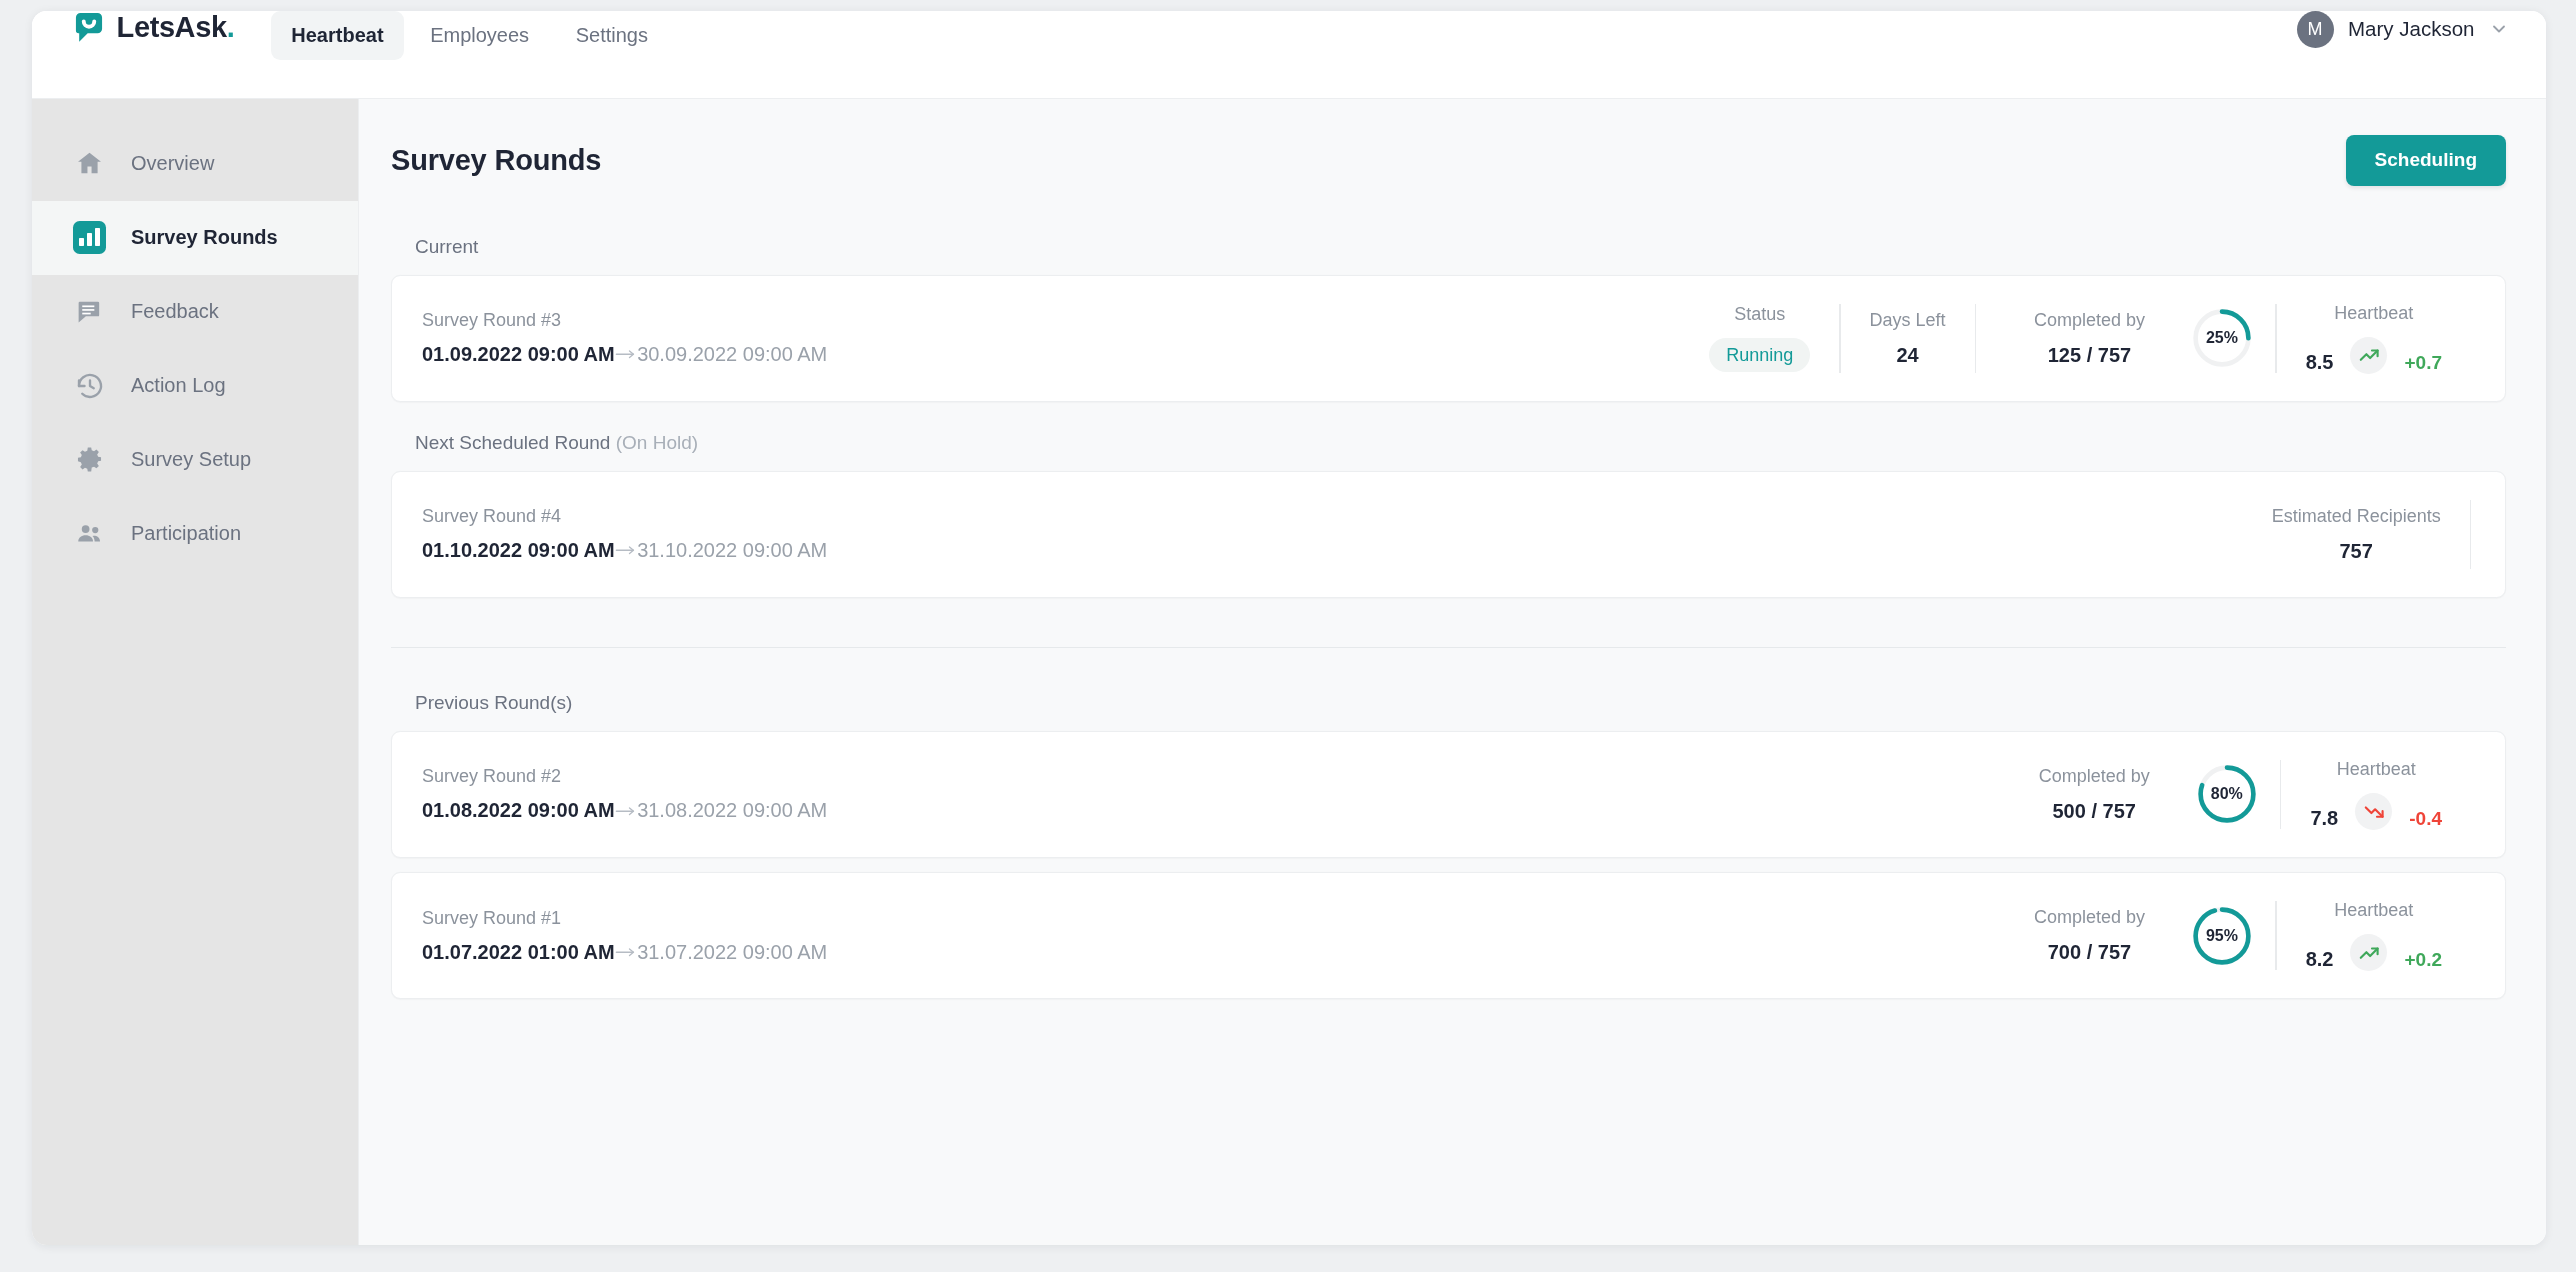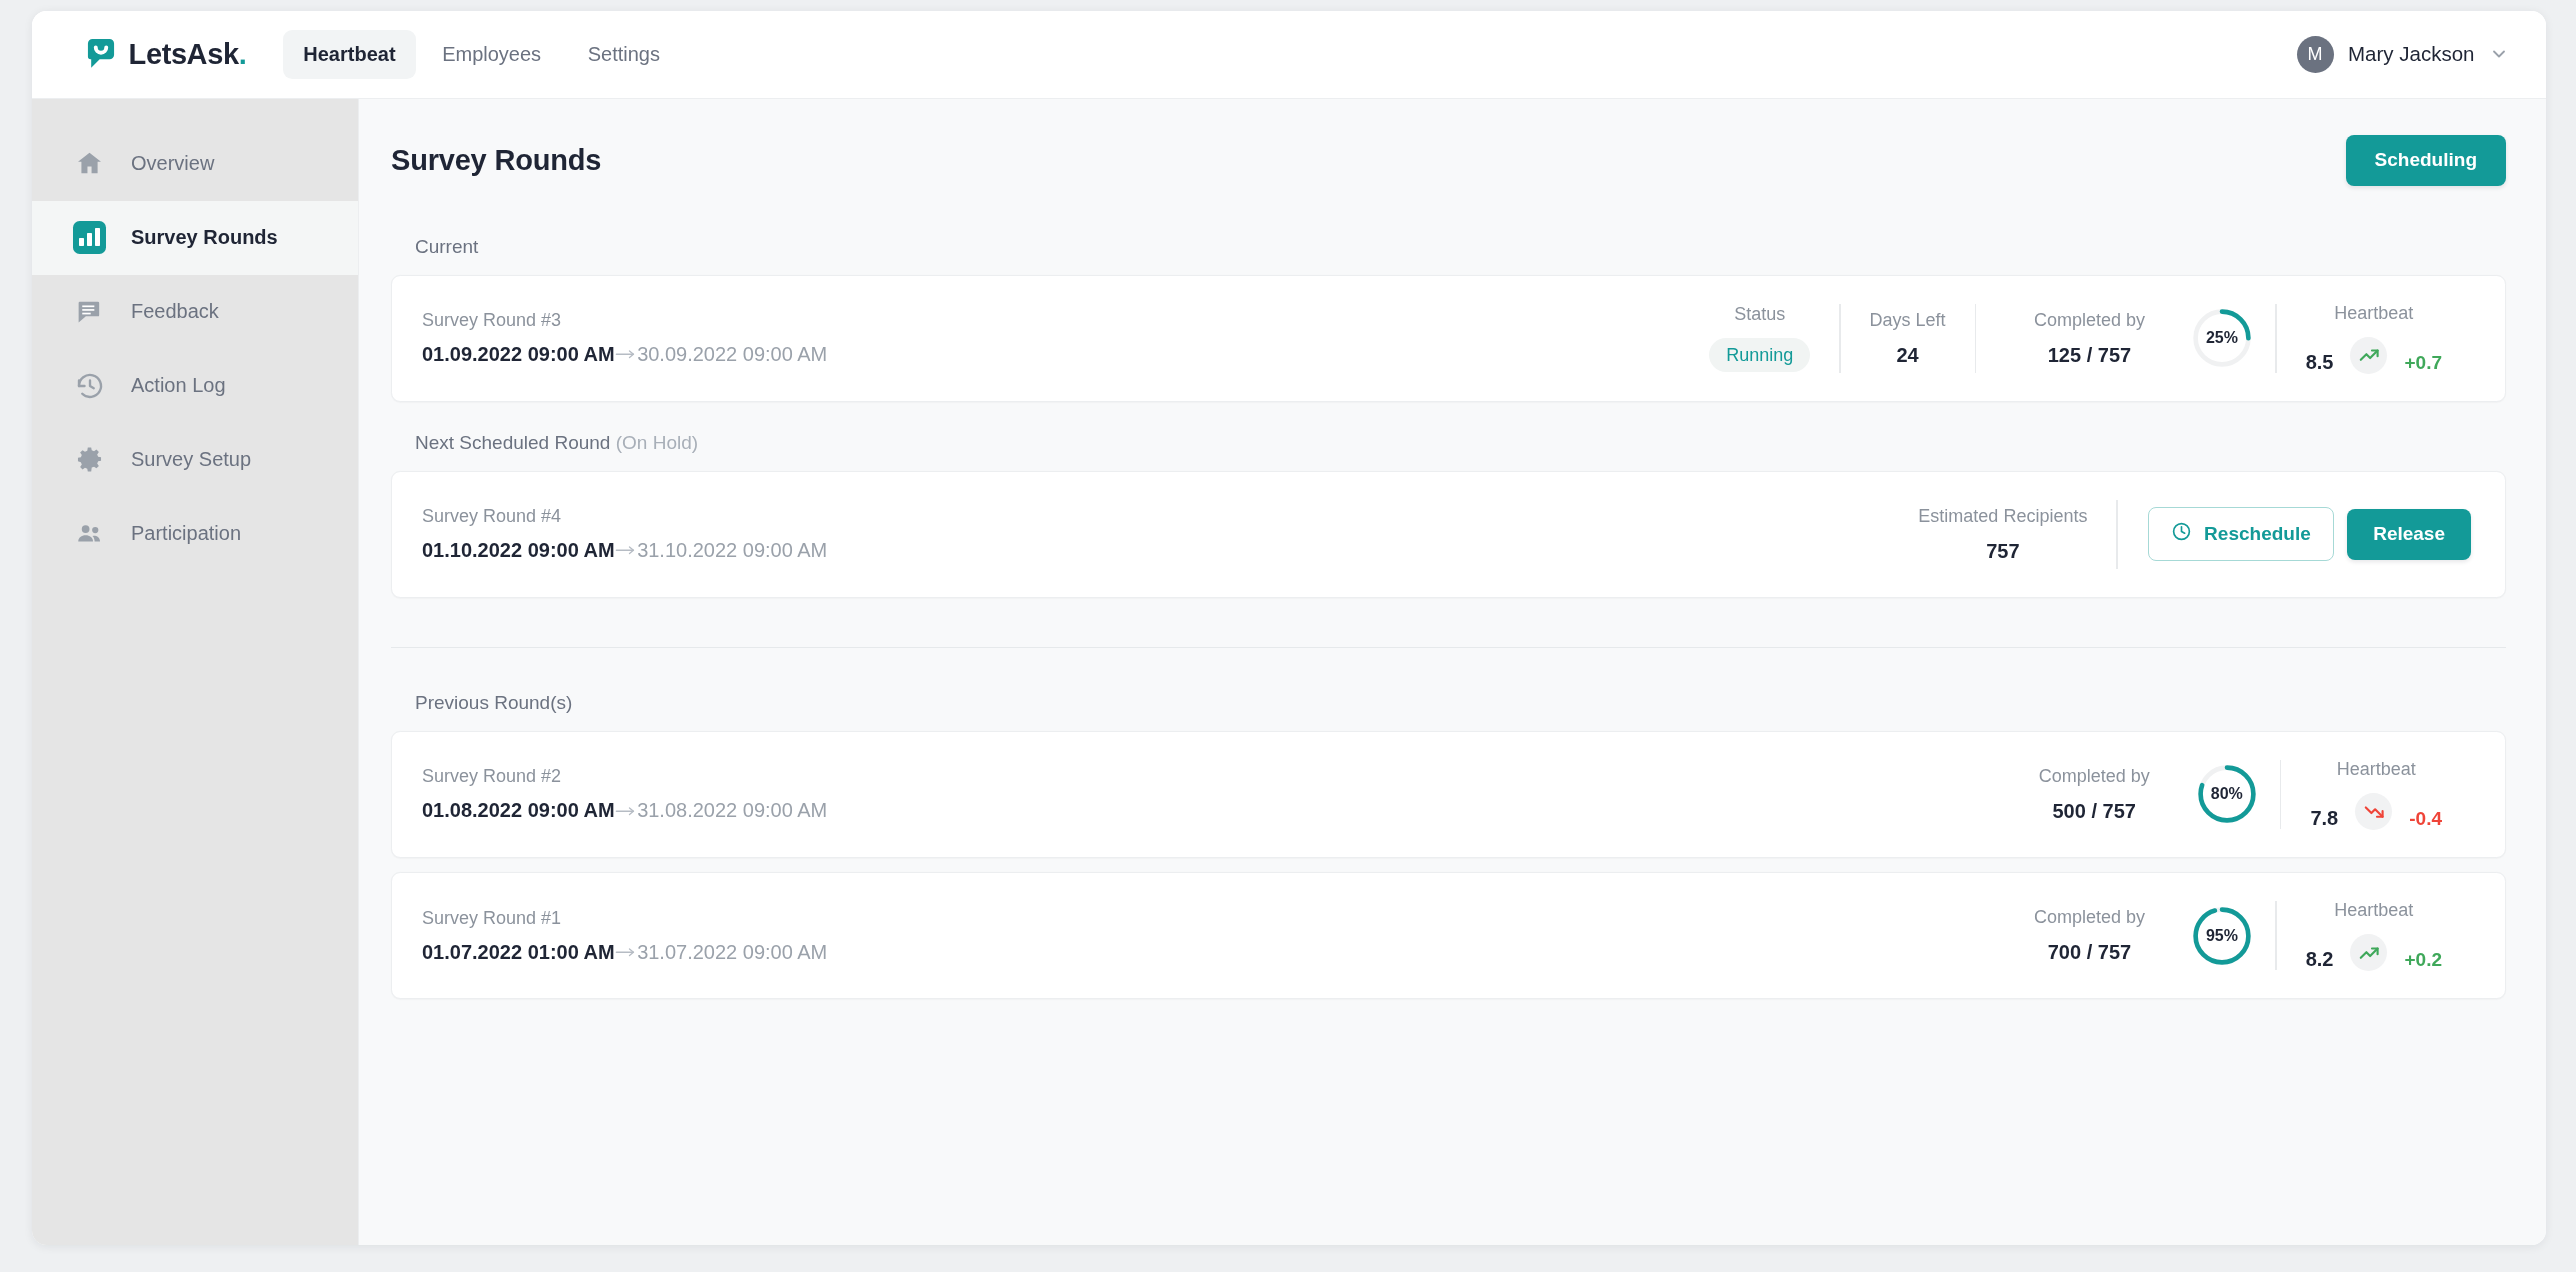--- a/index.html
+++ b/index.html
@@ -16,22 +16,22 @@
     background: #ffffff;
     border-radius: 14.5px;
     overflow: hidden;
     box-shadow: 0 1.3px 9.2px rgba(17,24,39,0.07);
   }
 
   
   .topbar {
     height: 88px;
     display: flex;
-    align-items: center;
-    padding: 0 37px 0 52px;
+    align-items: flex-start;
+    padding: 0 37px 0 40px;
     border-bottom: 1.3px solid #eceef0;
     background: #fff;
     position: relative;
   }
   .brand { display: flex; align-items: center; gap: 10.6px; margin-right: 37px; }
   .brand-mark {
     width: 34px; height: 34px;
     position: relative;
   }
   .brand-word {
@@ -394,32 +394,20 @@
             <span class="date-to">31.10.2022 09:00 AM</span>
           </div>
         </div>
 
         <div class="stats">
           <div class="stat">
             <div class="stat-label">Estimated Recipients</div>
             <div class="stat-value">757</div>
           </div>
           <div class="vline"></div>
-          <div class="actions">
-            <button class="btn-outline">
-              <span>
-                <svg width="21" height="21" viewBox="0 0 24 24" fill="none" stroke="#139a98" stroke-width="1.9" stroke-linecap="round" stroke-linejoin="round">
-                    <circle cx="12" cy="12" r="9"></circle>
-                    <polyline points="12 6.6 12 12 15.6 14"></polyline>
-                  </svg>
-              </span>
-              <span>Reschedule</span>
-            </button>
-            <button class="btn-teal">Release</button>
-          </div>
         </div>
       </div>
 
       <div class="divider"></div>
 
       <div class="sec-label">Previous Round(s)</div>
 
       <div class="card">
         <div class="round-info">
           <div class="round-name">Survey Round #2</div>

